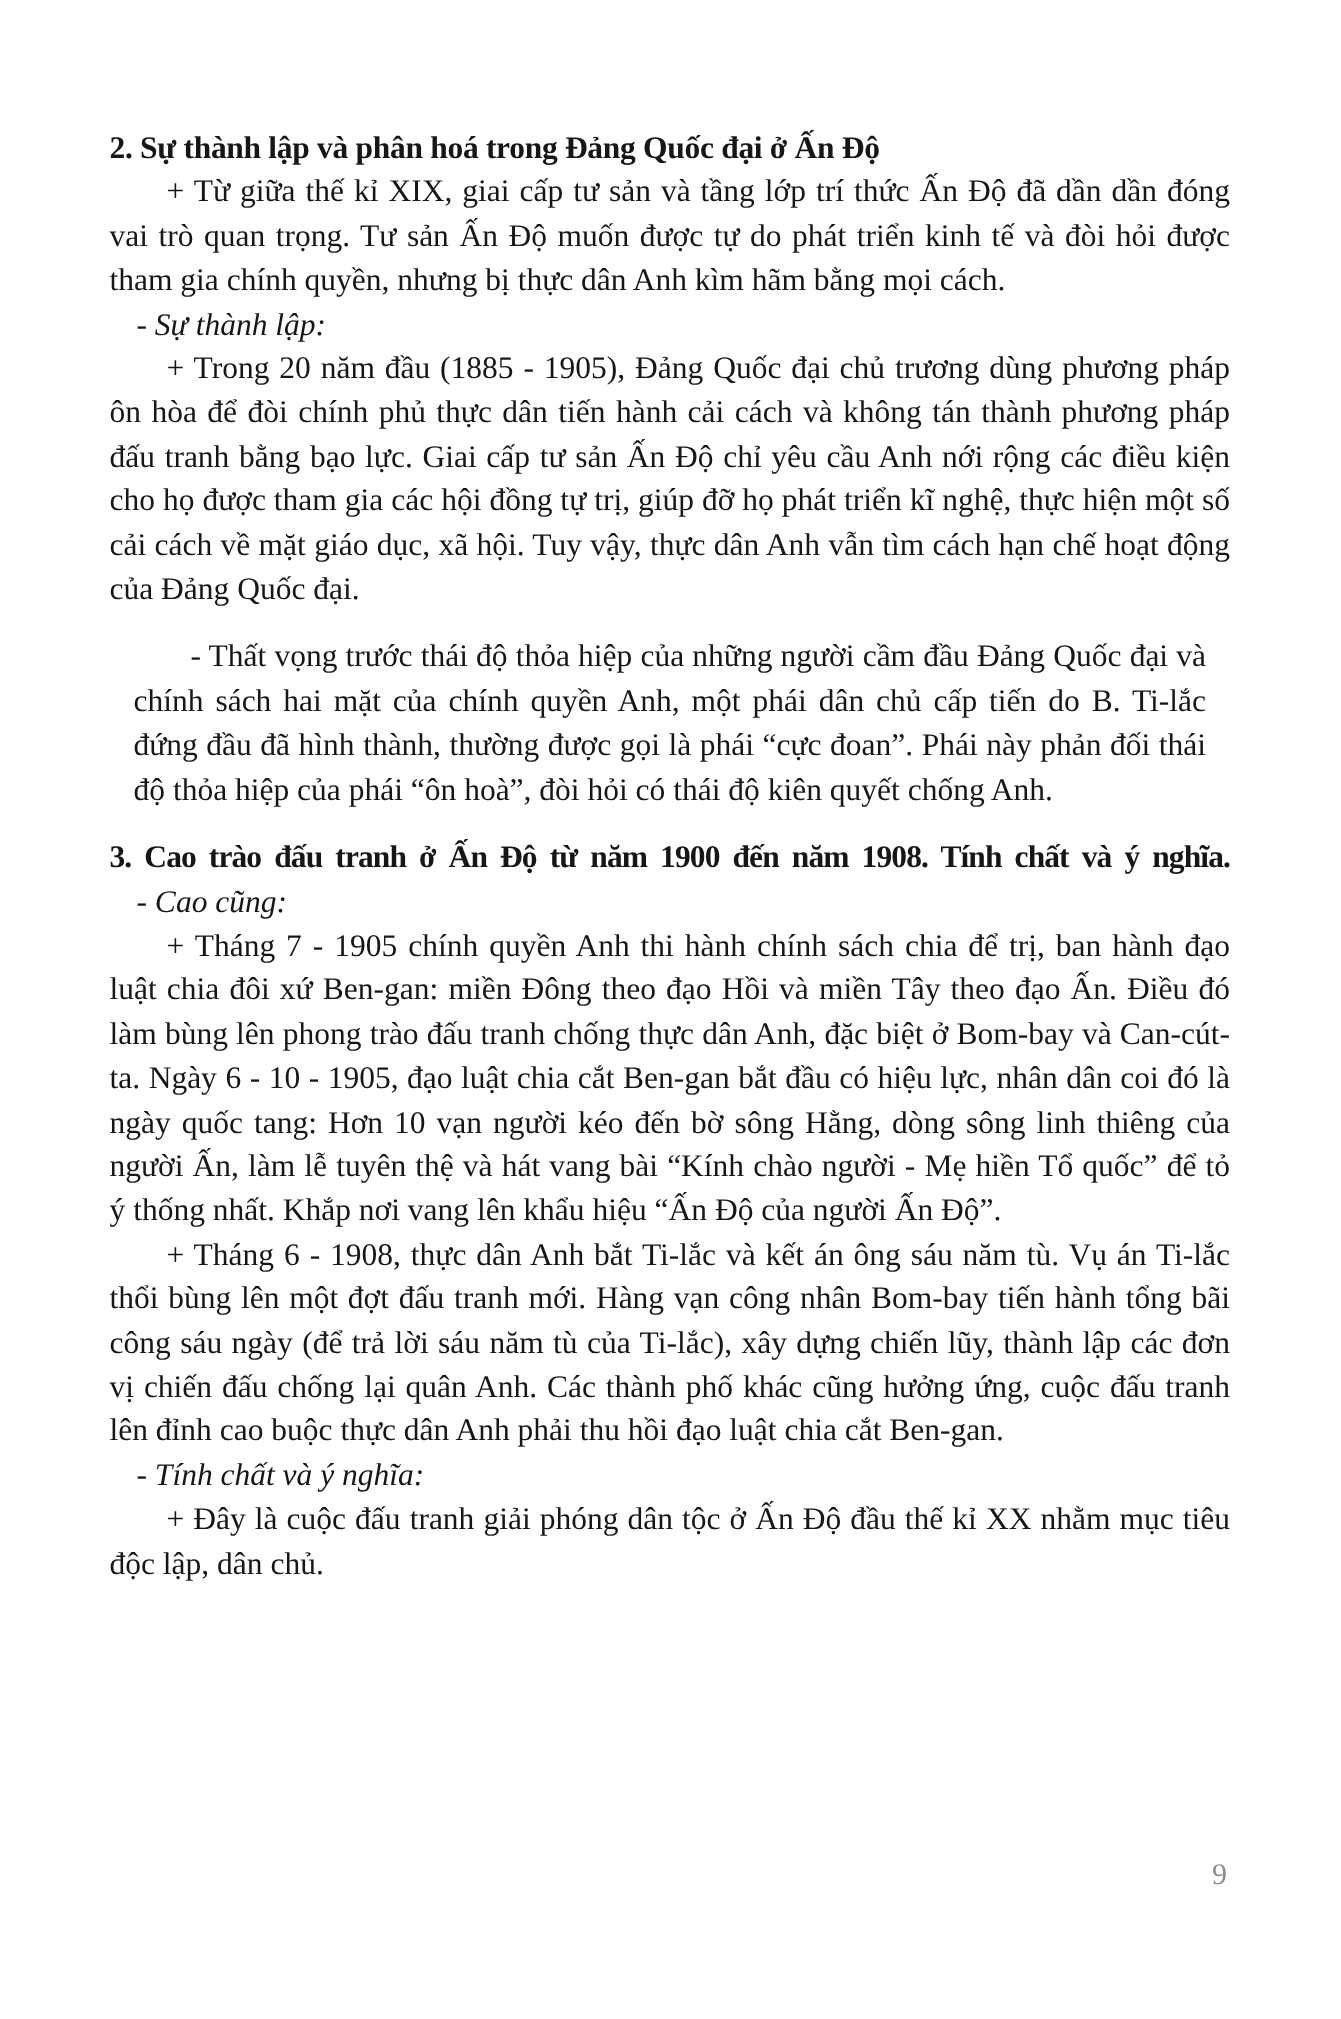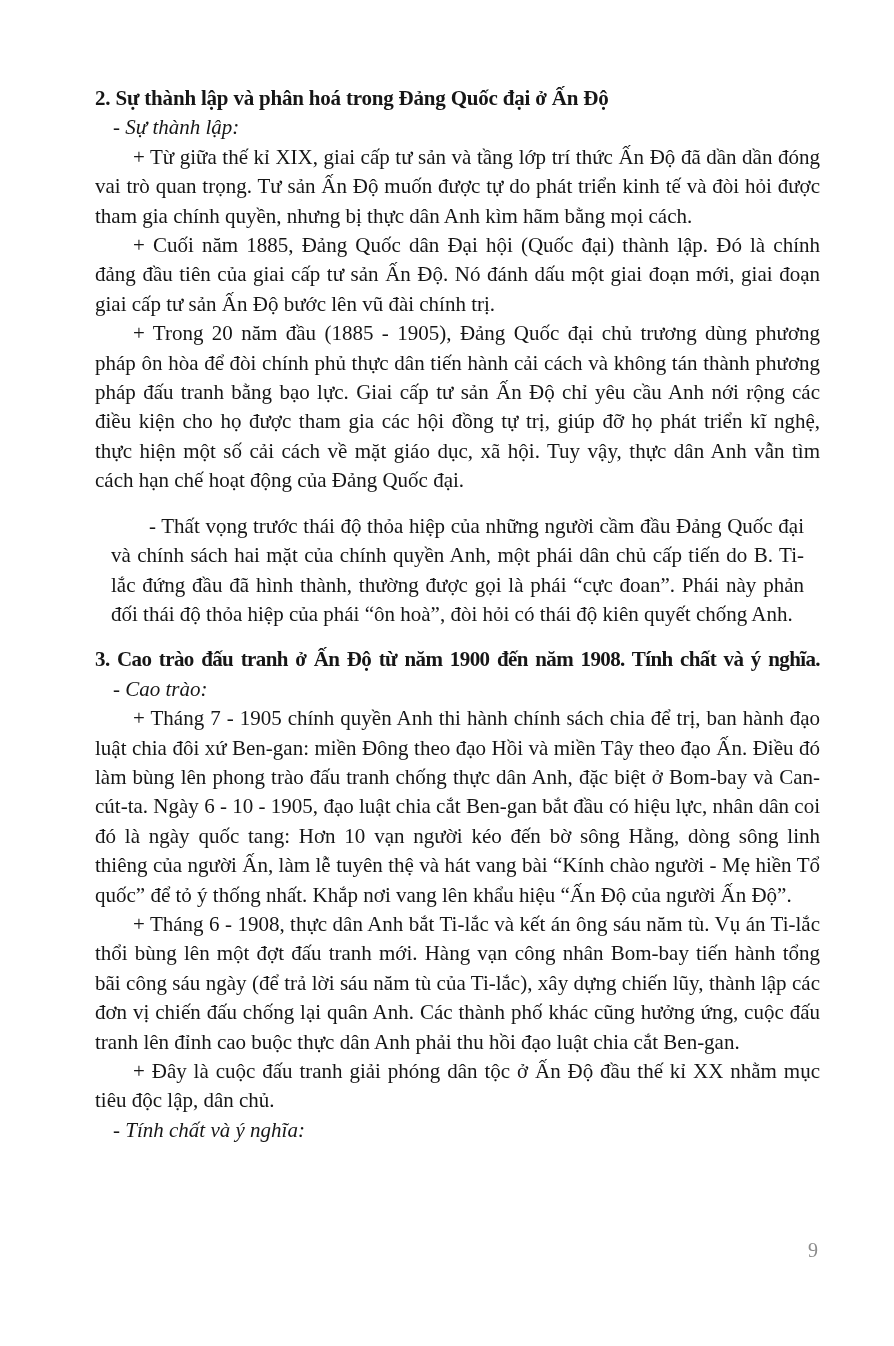--- a/index.html
+++ b/index.html
@@ -13,21 +13,21 @@
     position: relative;
     overflow: hidden;
     font-family: "Liberation Serif", "DejaVu Serif", serif;
   }
   .page {
     position: absolute;
     top: 0; left: 0;
     width: 894px;
     height: 1346px;
     box-sizing: border-box;
-    padding: 84px 74px 0 95px;
+    padding: 84px 74px 0 73px;
     color: #161616;
     font-size: 21px;
     line-height: 29.4px;
   }
   .content-block { margin: 0; }
   .heading {
     font-weight: bold;
     text-align: left;
     letter-spacing: -0.2px;
   }
@@ -52,26 +52,25 @@
     color: #8c8c8c;
     font-family: "Liberation Serif", "DejaVu Serif", serif;
   }
 </style>
 </head>
 <body>
 
 <div class="page">
   <main id="document-content">
       <h2 class="content-block heading" style="margin: 0px; font-size: inherit;">2. Sự thành lập và phân hoá trong Đảng Quốc đại ở Ấn Độ</h2>
+      <p class="content-block para" style="margin: 0px; font-size: inherit;">+ Từ giữa thế kỉ XIX, giai cấp tư sản và tầng lớp trí thức Ấn Độ đã dần dần đóng vai trò quan trọng. Tư sản Ấn Độ muốn được tự do phát triển kinh tế và đòi hỏi được tham gia chính quyền, nhưng bị thực dân Anh kìm hãm bằng mọi cách.</p>
       <p class="content-block subheading" style="margin: 0px; font-size: inherit;">- Sự thành lập:</p>
-      <p class="content-block para" style="margin: 0px; font-size: inherit;">+ Từ giữa thế kỉ XIX, giai cấp tư sản và tầng lớp trí thức Ấn Độ đã dần dần đóng vai trò quan trọng. Tư sản Ấn Độ muốn được tự do phát triển kinh tế và đòi hỏi được tham gia chính quyền, nhưng bị thực dân Anh kìm hãm bằng mọi cách.</p>
-      <p class="content-block para" style="margin: 0px; font-size: inherit;">+ Cuối năm 1885, Đảng Quốc dân Đại hội (Quốc đại) thành lập. Đó là chính đảng đầu tiên của giai cấp tư sản Ấn Độ. Nó đánh dấu một giai đoạn mới, giai đoạn giai cấp tư sản Ấn Độ bước lên vũ đài chính trị.</p>
       <p class="content-block para" style="margin: 0px; font-size: inherit;">+ Trong 20 năm đầu (1885 - 1905), Đảng Quốc đại chủ trương dùng phương pháp ôn hòa để đòi chính phủ thực dân tiến hành cải cách và không tán thành phương pháp đấu tranh bằng bạo lực. Giai cấp tư sản Ấn Độ chỉ yêu cầu Anh nới rộng các điều kiện cho họ được tham gia các hội đồng tự trị, giúp đỡ họ phát triển kĩ nghệ, thực hiện một số cải cách về mặt giáo dục, xã hội. Tuy vậy, thực dân Anh vẫn tìm cách hạn chế hoạt động của Đảng Quốc đại.</p>
       <p class="content-block para" style="margin: 16px; font-size: inherit;">- Thất vọng trước thái độ thỏa hiệp của những người cầm đầu Đảng Quốc đại và chính sách hai mặt của chính quyền Anh, một phái dân chủ cấp tiến do B. Ti-lắc đứng đầu đã hình thành, thường được gọi là phái “cực đoan”. Phái này phản đối thái độ thỏa hiệp của phái “ôn hoà”, đòi hỏi có thái độ kiên quyết chống Anh.</p>
       <h2 class="content-block heading wide" style="margin: 0px; font-size: inherit;">3. Cao trào đấu tranh ở Ấn Độ từ năm 1900 đến năm 1908. Tính chất và ý nghĩa.</h2>
-      <p class="content-block subheading" style="margin: 0px; font-size: inherit;">- Cao trào:</p>
+      <p class="content-block subheading" style="margin: 0px; font-size: inherit;">- Cao cũng:</p>
       <p class="content-block para" style="margin: 0px; font-size: inherit;">+ Tháng 7 - 1905 chính quyền Anh thi hành chính sách chia để trị, ban hành đạo luật chia đôi xứ Ben-gan: miền Đông theo đạo Hồi và miền Tây theo đạo Ấn. Điều đó làm bùng lên phong trào đấu tranh chống thực dân Anh, đặc biệt ở Bom-bay và Can-cút-ta. Ngày 6 - 10 - 1905, đạo luật chia cắt Ben-gan bắt đầu có hiệu lực, nhân dân coi đó là ngày quốc tang: Hơn 10 vạn người kéo đến bờ sông Hằng, dòng sông linh thiêng của người Ấn, làm lễ tuyên thệ và hát vang bài “Kính chào người - Mẹ hiền Tổ quốc” để tỏ ý thống nhất. Khắp nơi vang lên khẩu hiệu “Ấn Độ của người Ấn Độ”.</p>
       <p class="content-block para" style="margin: 0px; font-size: inherit;">+ Tháng 6 - 1908, thực dân Anh bắt Ti-lắc và kết án ông sáu năm tù. Vụ án Ti-lắc thổi bùng lên một đợt đấu tranh mới. Hàng vạn công nhân Bom-bay tiến hành tổng bãi công sáu ngày (để trả lời sáu năm tù của Ti-lắc), xây dựng chiến lũy, thành lập các đơn vị chiến đấu chống lại quân Anh. Các thành phố khác cũng hưởng ứng, cuộc đấu tranh lên đỉnh cao buộc thực dân Anh phải thu hồi đạo luật chia cắt Ben-gan.</p>
+      <p class="content-block subheading" style="margin: 0px; font-size: inherit;">- Tính chất và ý nghĩa:</p>
       <p class="content-block para" style="margin: 0px; font-size: inherit;">+ Đây là cuộc đấu tranh giải phóng dân tộc ở Ấn Độ đầu thế kỉ XX nhằm mục tiêu độc lập, dân chủ.</p>
-      <p class="content-block subheading" style="margin: 0px; font-size: inherit;">- Tính chất và ý nghĩa:</p>
     </main>
   <div class="page-number">9</div>
 </div>
 
 </body></html>

